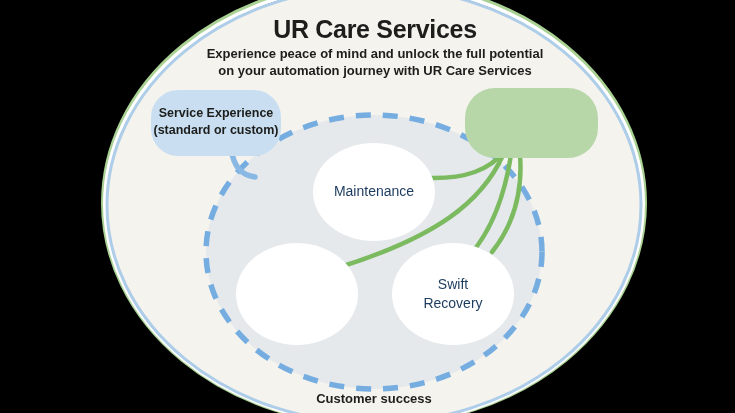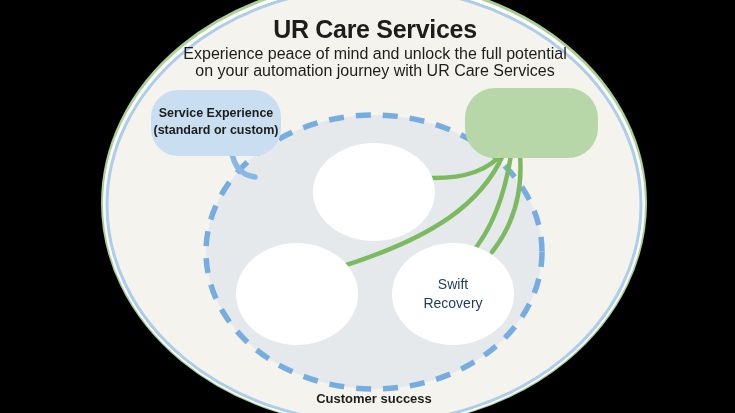--- a/index.html
+++ b/index.html
@@ -17,21 +17,21 @@
     stroke-dasharray:15 12;
   }
   .conn-green{fill:none;stroke:#7cba60;stroke-width:4.5;stroke-linecap:round;}
   .conn-blue{fill:none;stroke:#88b8e3;stroke-width:5.5;stroke-linecap:round;}
   .node-circle{fill:#ffffff;}
   .bubble-blue{fill:#c9dff1;}
   .bubble-green{fill:#b7d7a9;}
   
   .txt{position:absolute;transform:translate(-50%,-50%);text-align:center;white-space:nowrap;color:#1d1d1b;}
   .title{left:367px;top:29px;font-size:25px;font-weight:600;letter-spacing:-0.3px;}
-  .subtitle{left:367px;top:62px;font-size:16px;font-weight:400;line-height:17px;}
+  .subtitle{left:367px;top:62px;font-size:13px;font-weight:700;line-height:17px;}
   .bubble-label{font-size:12.5px;font-weight:600;line-height:17px;}
   .bubble-label.sc{left:208px;top:122px;}
   .bubble-label.od{left:523px;top:122px;}
   .circle-label{font-size:14px;font-weight:500;line-height:19px;color:#1c3b5e;}
   .circle-label.pm{left:366px;top:191px;}
   .circle-label.kn{left:289px;top:294px;}
   .circle-label.sr{left:445px;top:294px;}
   .footer{left:366px;top:398px;font-size:13px;font-weight:600;}
 </style>
 </head>
@@ -67,20 +67,21 @@
     <div>Experience peace of mind and unlock the full potential</div>
     <div>on your automation journey with UR Care Services</div>
   </div>
 
   <div class="txt bubble-label sc">
     <div>Service Experience</div>
     <div>(standard or custom)</div>
   </div>
 
   <div class="txt circle-label pm">
+    <div>Maintenance</div>
   </div>
   <div class="txt circle-label sr">
     <div>Swift</div>
     <div>Recovery</div>
   </div>
 
   <div class="txt footer">Customer success</div>
 
 </div>
 

